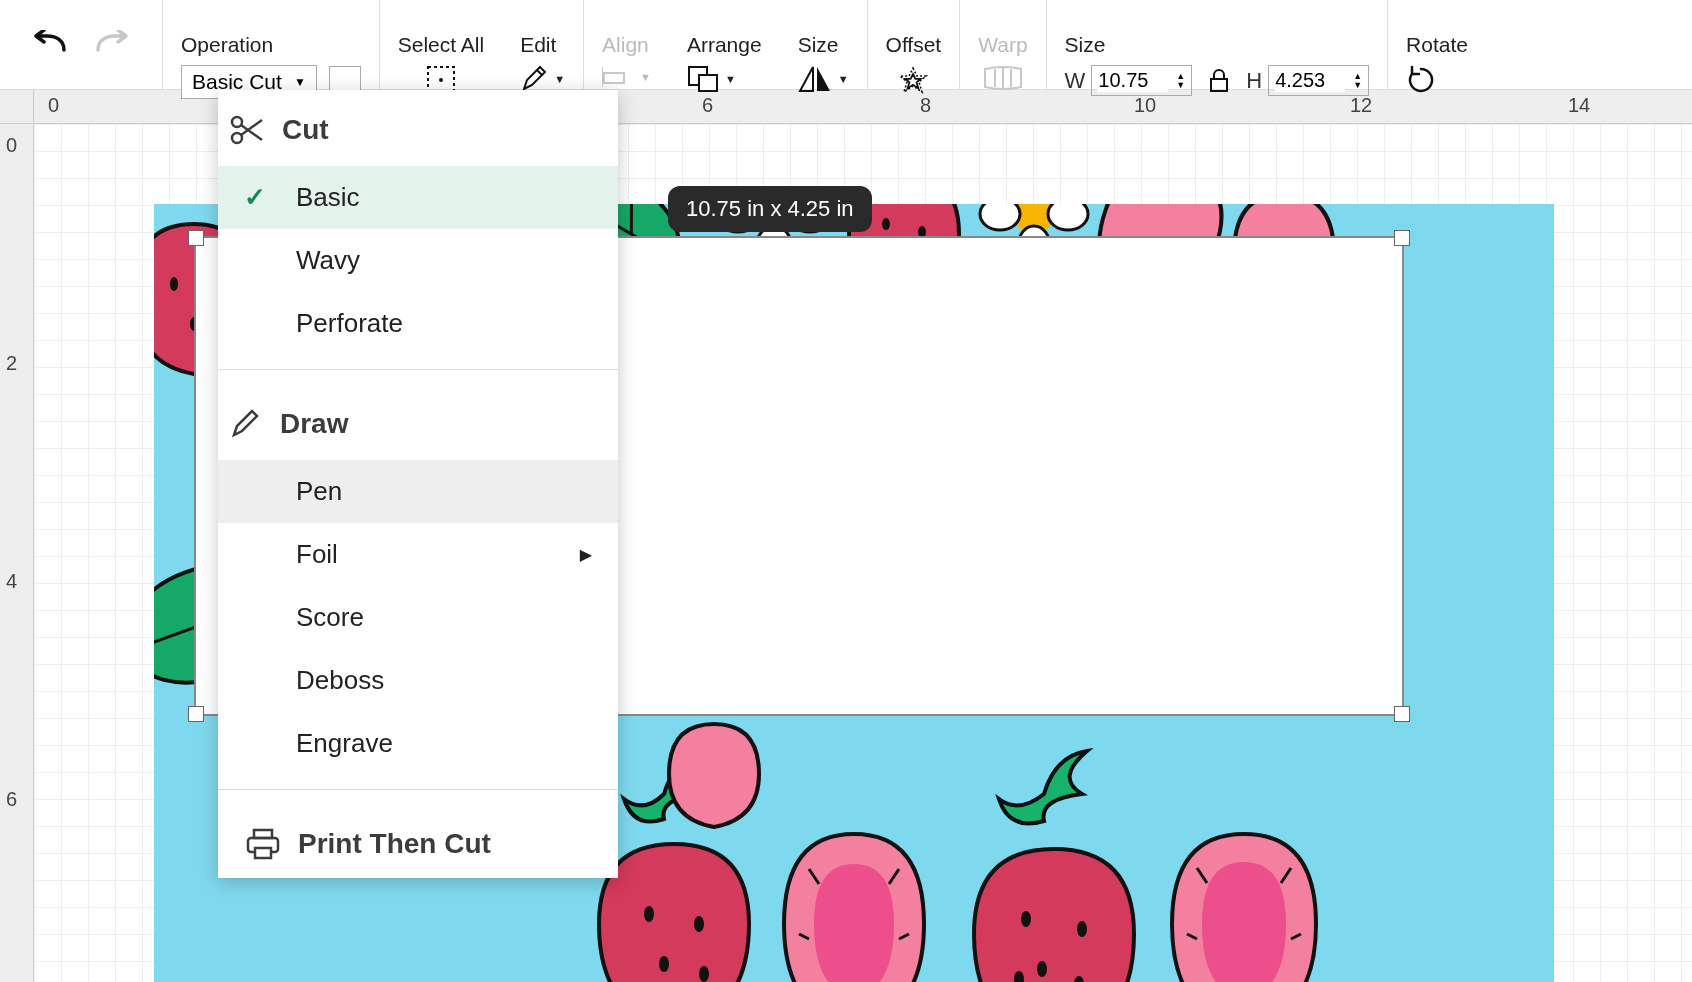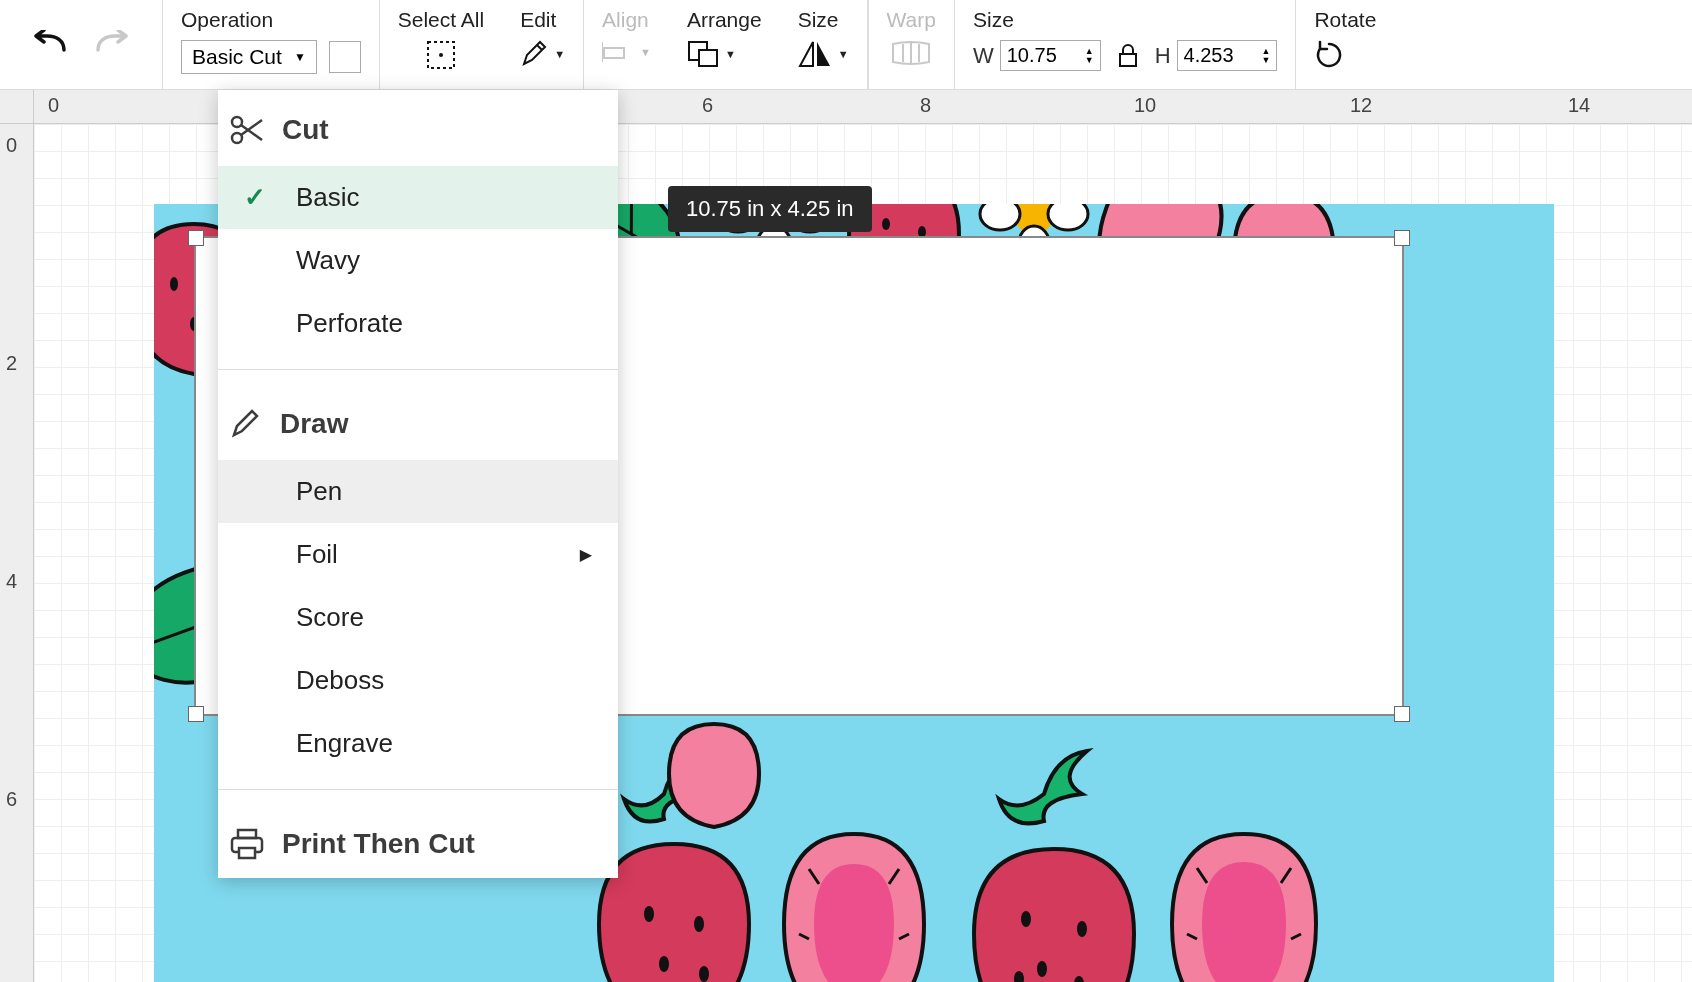--- a/index.html
+++ b/index.html
@@ -5,21 +5,21 @@
   * { box-sizing: border-box; margin: 0; padding: 0; font-family: -apple-system, BlinkMacSystemFont, "Segoe UI", Arial, sans-serif; }
   body { background: #fff; overflow: hidden; width: 1692px; height: 982px; position: relative; }
   
   .toolbar { height: 90px; display: flex; align-items: flex-start; border-bottom: 1px solid #ddd; background: #fff; position: relative; z-index: 10; }
   .toolbar-divider { width: 1px; background: #ddd; height: 90px; }
   
   .undo-redo { display: flex; align-items: center; justify-content: center; gap: 30px; padding: 0 28px; height: 90px; }
   .icon-btn { display: flex; align-items: center; justify-content: center; cursor: pointer; }
   
   .toolbar-group { display: flex; flex-direction: column; padding: 8px 18px 0; height: 90px; }
-  .toolbar-label { font-size: 21px; color: #222; margin-bottom: 8px; font-weight: 400; }
+  .toolbar-label { font-size: 21px; color: #222; margin-bottom: 8px; font-weight: 400; margin-top: 25px; }
   .toolbar-label.disabled { color: #bbb; }
   .toolbar-content { display: flex; align-items: center; gap: 8px; }
   
   .select-box { display: flex; align-items: center; background: #fff; border: 1px solid #aaa; padding: 4px 10px; font-size: 21px; gap: 12px; cursor: pointer; }
   .select-box .caret { font-size: 12px; }
   .color-swatch { width: 32px; height: 32px; border: 1px solid #aaa; background: #fff; margin-left: 4px; }
   
   .tool-icon { display: flex; align-items: center; gap: 6px; cursor: pointer; }
   .caret-sm { font-size: 11px; color: #222; }
   .caret-sm.disabled { color: #bbb; }
@@ -47,21 +47,21 @@
   .pattern-bg { position:absolute; left:120px; top:80px; width:1400px; height:900px; background:#7fd9ee; overflow:hidden; }
   
   .selection-rect { position:absolute; left:160px; top:112px; width:1210px; height:480px; background:#fff; border:2px solid #888; }
   .sel-handle { position:absolute; width:16px; height:16px; background:#fff; border:1.5px solid #666; }
   .sel-handle.tl { left:-8px; top:-8px;} .sel-handle.tr { right:-8px; top:-8px;} .sel-handle.bl{left:-8px;bottom:-8px;} .sel-handle.br{right:-8px;bottom:-8px;}
   .crosshair { position:absolute; left:50%; top:50%; width:100px; height:100px; transform:translate(-390px,-105px);}
   .crosshair::before,.crosshair::after{content:'';position:absolute;background:#999;}
   .crosshair::before{left:50%;top:0;width:1px;height:100px;}
   .crosshair::after{top:50%;left:0;height:1px;width:100px;}
   
-  .size-tooltip { position:absolute; left:634px; top:62px; background:#2a2a2a; color:#fff; padding:10px 18px; font-size:22px; border-radius:4px; z-index:30;}
+  .size-tooltip { position:absolute; left:634px; top:62px; background:#2a2a2a; color:#fff; padding:10px 18px; font-size:22px; border-radius:12px; z-index:30;}
   
   
   .operation-menu { position:absolute; left:218px; top:90px; width:400px; background:#fff; box-shadow:0 4px 18px rgba(0,0,0,.22); z-index:50; padding-bottom:10px;}
   .menu-section-header { display:flex; align-items:center; gap:18px; padding:24px 12px 20px; font-size:28px; font-weight:700; color:#3c3c3c;}
   .menu-item { display:flex; align-items:center; justify-content:space-between; padding:16px 26px 16px 78px; font-size:26px; color:#222; cursor:pointer; position:relative;}
   .menu-item:hover, .menu-item.hovered { background:#eeeeee; }
   .menu-item.selected { background:#e3f3ec; }
   .menu-item .check { position:absolute; left:26px; color:#168a52; font-size:26px; font-weight:bold;}
   .menu-item .submenu-arrow { font-size:16px;}
   .menu-divider { height:1px; background:#ddd; margin:14px 0;}
@@ -156,20 +156,31 @@
         <svg width="34" height="28" viewBox="0 0 34 28">
             <path d="M15 2 L15 26 L2 26 Z" fill="none" stroke="#111" stroke-width="2"></path>
             <path d="M19 2 L19 26 L32 26 Z" fill="#111"></path>
           </svg>
         <span class="caret-sm">▼</span>
       </div>
     </div>
   </div>
   <div class="toolbar-divider"></div>
 
+  <div class="toolbar-group">
+    <div class="toolbar-label">Offset</div>
+    <div class="toolbar-content" style="justify-content:center;width:100%;">
+      <div class="tool-icon">
+        <svg width="34" height="32" viewBox="0 0 34 32">
+            <path d="M17 3l4 8h9l-7 6 3 10-9-6-9 6 3-10-7-6h9z" fill="none" stroke="#111" stroke-width="1.6" stroke-dasharray="2 2"></path>
+            <path d="M17 9l2.4 4.8h5.4l-4.2 3.6 1.8 6-5.4-3.6-5.4 3.6 1.8-6-4.2-3.6h5.4z" fill="none" stroke="#111" stroke-width="1.8"></path>
+          </svg>
+      </div>
+    </div>
+  </div>
   <div class="toolbar-divider"></div>
 
   <div class="toolbar-group">
     <div class="toolbar-label disabled">Warp</div>
     <div class="toolbar-content" style="justify-content:center;width:100%;">
       <div class="tool-icon">
         <svg width="40" height="26" viewBox="0 0 40 26">
             <path d="M2 4 Q20 0 38 4 L38 22 Q20 26 2 22 Z M12 4v18 M20 3v20 M28 4v18" fill="none" stroke="#c8c8c8" stroke-width="2"></path>
           </svg>
       </div>
@@ -420,21 +431,21 @@
   </div>
   <div class="menu-item">
     <span>Deboss</span>
       <span></span>
   </div>
   <div class="menu-item">
     <span>Engrave</span>
       <span></span>
   </div>
   <div class="menu-divider"></div>
-  <div class="menu-section-header" style="padding-bottom:8px;">
+  <div class="menu-section-header" style="padding-bottom:8px;margin-left:16px;">
     <svg width="34" height="32" viewBox="0 0 34 32">
         <rect x="8" y="2" width="18" height="8" fill="none" stroke="#3c3c3c" stroke-width="2.5"></rect>
         <rect x="2" y="10" width="30" height="14" rx="3" fill="none" stroke="#3c3c3c" stroke-width="2.5"></rect>
         <rect x="9" y="20" width="16" height="10" fill="#fff" stroke="#3c3c3c" stroke-width="2.5"></rect>
       </svg>
     <span>Print Then Cut</span>
   </div>
 </div>
 
 </body></html>

